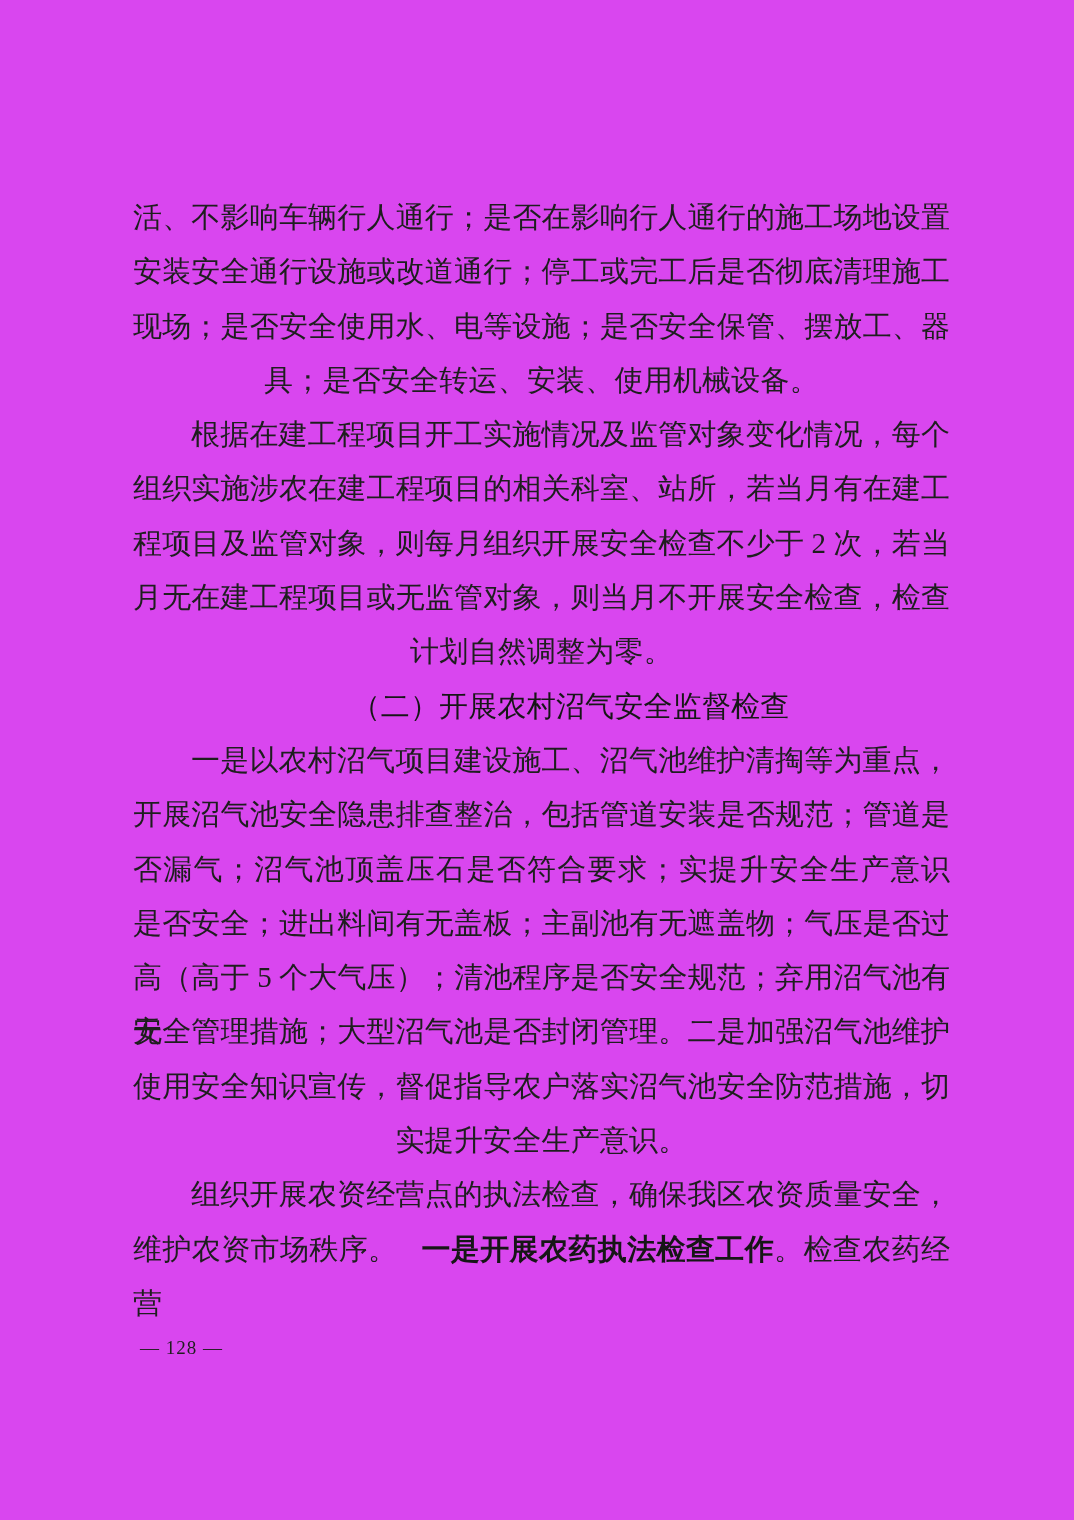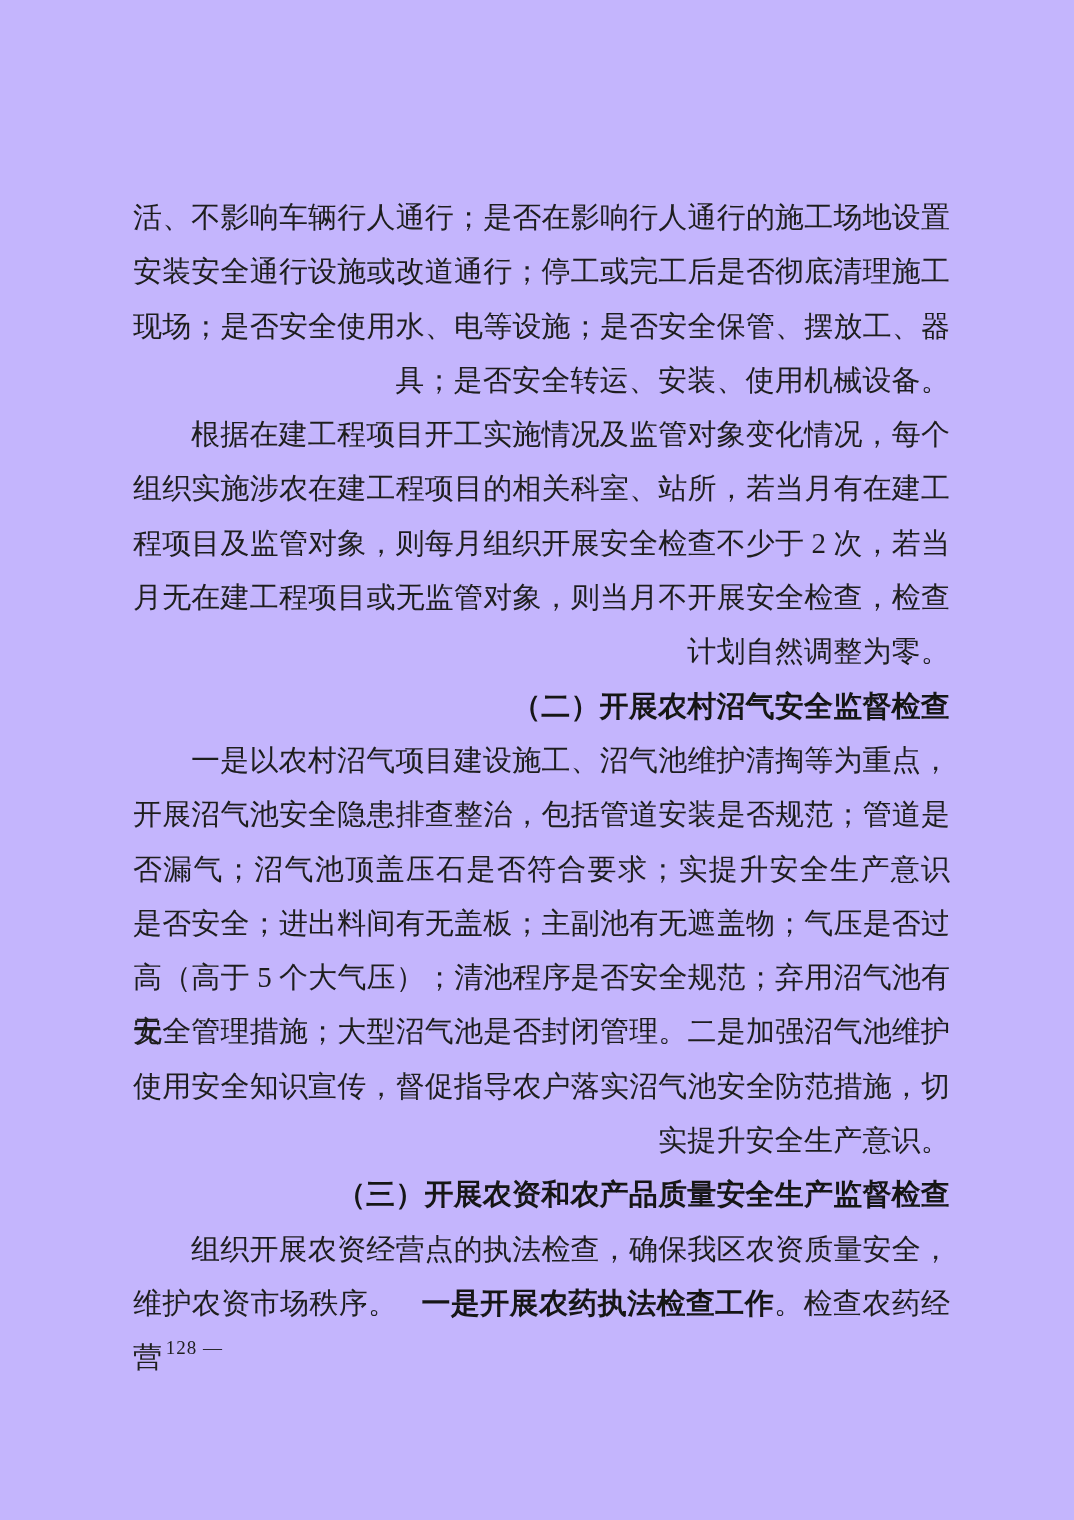--- a/index.html
+++ b/index.html
@@ -4,21 +4,21 @@
 <style>
   html, body {
     margin: 0;
     padding: 0;
     background: #ffffff;
   }
   .page {
     position: relative;
     width: 1074px;
     height: 1520px;
-    background: #c4b5fd;
+    background: #d946ef;
     overflow: hidden;
     font-family: "Liberation Serif", "DejaVu Serif", serif;
     color: #1e1e1e;
   }
   .text-block {
     position: absolute;
     left: 133px;
     top: 190px;
     width: 817px;
   }
@@ -31,29 +31,29 @@
   }
   
   .j {
     white-space: normal;
     text-align: justify;
     text-align-last: justify;
     text-justify: inter-ideograph;
   }
   
   .left {
-    text-align: right;
+    text-align: center;
     letter-spacing: 0.2px;
   }
   
   .indent {
     padding-left: 58px;
   }
   .heading {
-    font-weight: 700;
+    font-weight: 400;
     color: #161616;
     letter-spacing: 0.2px;
   }
   .bold-seg {
     font-weight: 700;
     color: #161616;
     margin-left: 24px;
   }
   .footer {
     position: absolute;
@@ -82,21 +82,20 @@
     <div class="line left">计划自然调整为零。</div>
     <div class="line left indent heading">（二）开展农村沼气安全监督检查</div>
     <div class="line j indent">一是以农村沼气项目建设施工、沼气池维护清掏等为重点，</div>
     <div class="line j">开展沼气池安全隐患排查整治，包括管道安装是否规范；管道是</div>
     <div class="line j">否漏气；沼气池顶盖压石是否符合要求；实提升安全生产意识</div>
     <div class="line j">是否安全；进出料间有无盖板；主副池有无遮盖物；气压是否过</div>
     <div class="line j">高（高于 5 个大气压）；清池程序是否安全规范；弃用沼气池有无</div>
     <div class="line j">安全管理措施；大型沼气池是否封闭管理。二是加强沼气池维护</div>
     <div class="line j">使用安全知识宣传，督促指导农户落实沼气池安全防范措施，切</div>
     <div class="line left">实提升安全生产意识。</div>
-    <div class="line left indent heading">（三）开展农资和农产品质量安全生产监督检查</div>
     <div class="line j indent">组织开展农资经营点的执法检查，确保我区农资质量安全，</div>
     <div class="line j">
       <span>维护农资市场秩序。</span><span class="bold-seg">一是开展农药执法检查工作</span><span>。检查农药经营</span>
     </div>
   </div>
 
   <div class="footer">— 128 —</div>
 </div>
 
 </body></html>

